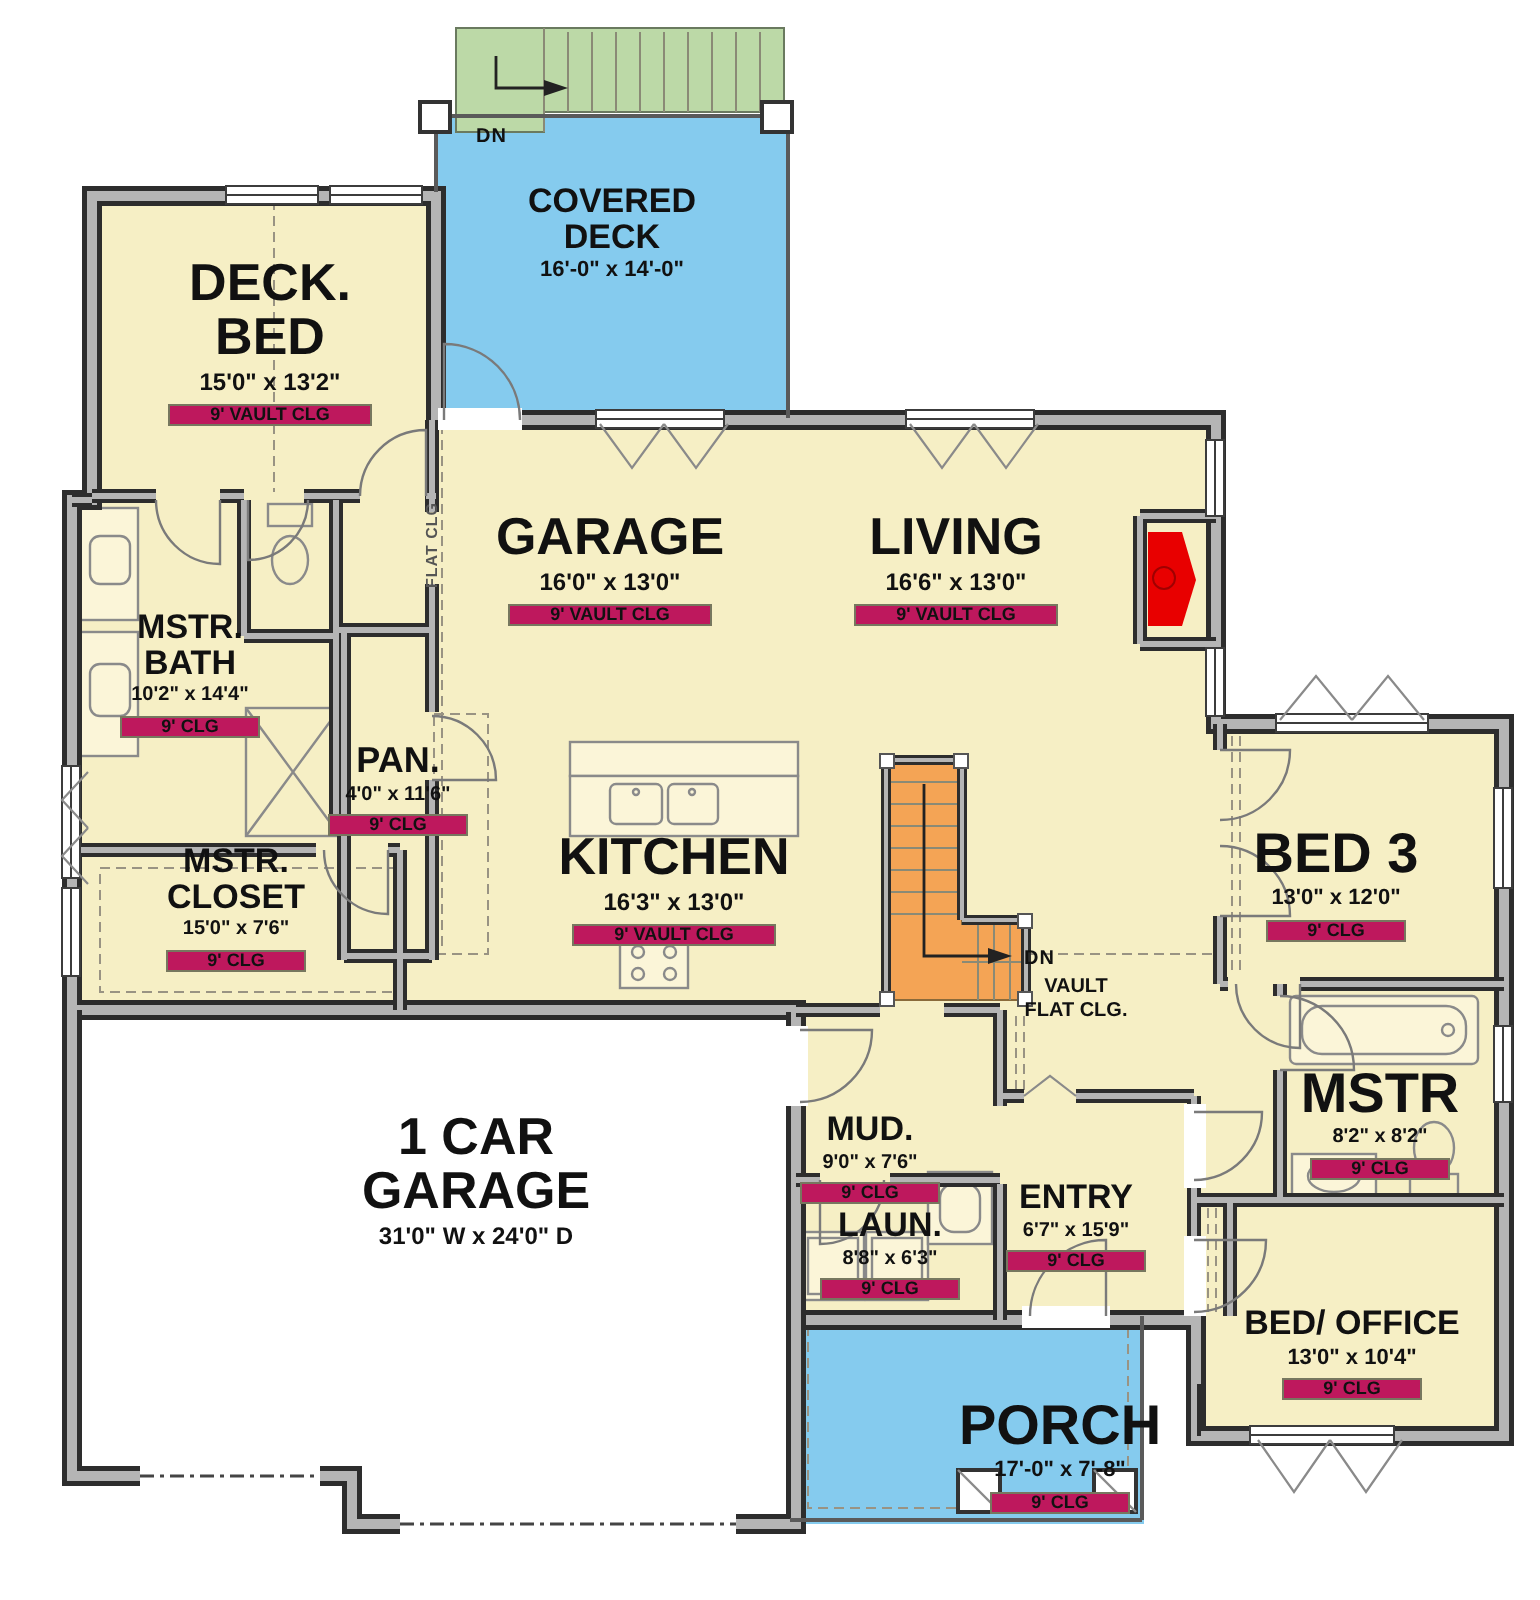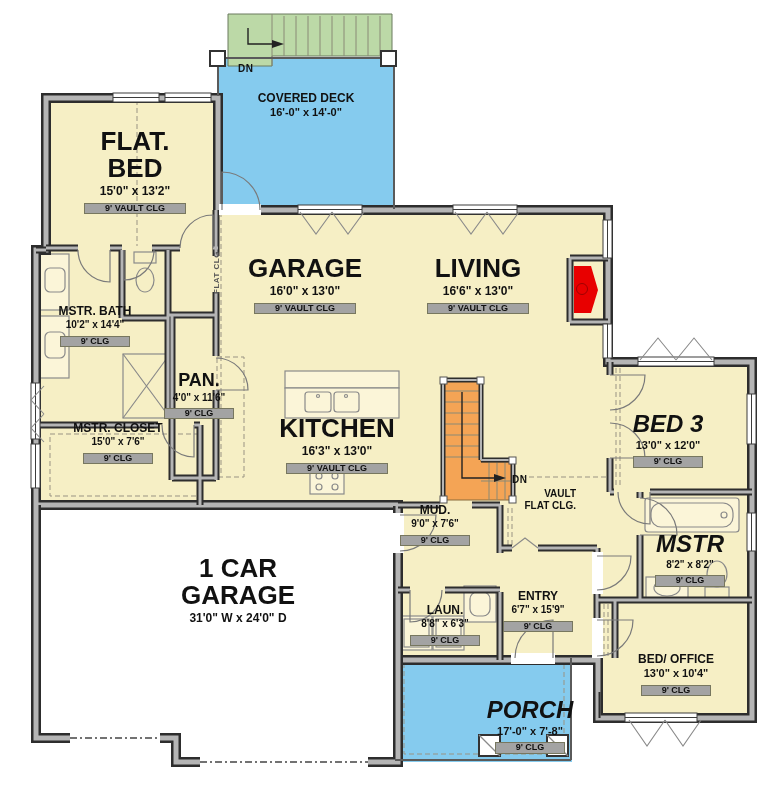--- a/index.html
+++ b/index.html
@@ -26,27 +26,27 @@
   .edge{stroke:#5a5a5a;stroke-width:2;fill:none;}
   .post{fill:#fff;stroke:#333;stroke-width:2;}
   .npost{fill:#fff;stroke:#555;stroke-width:1;}
   .gdoor{stroke:#444;stroke-width:1.5;fill:none;stroke-dasharray:7,3,2,3;}
   .arrow{stroke:#222;stroke-width:1.4;fill:none;}
   .ah{fill:#222;}
   .fp{fill:var(--c-fireplace,#e80000);}
   .room-label{position:absolute;text-align:center;line-height:1.04;}
   .rname{font-weight:bold;}
   .sz-xl .rname{font-size:26px;}
-  .sz-lg .rname{font-size:24px;font-style:italic;}
-  .sz-md .rname{font-size:12px;}
+  .sz-lg .rname{font-size:28px;}
+  .sz-md .rname{font-size:17px;}
   .sz-sm .rname{font-size:18px;}
   .rdims{font-weight:bold;font-size:12px;margin-top:3px;}
   .dims-sm .rdims{font-size:10px;}
   .rclg{display:inline-block;margin-top:2px;font-size:9px;font-weight:bold;
-        border:1px solid #77775f;padding:0 20px;background:#a3a3a3;}
+        border:1px solid #77775f;padding:0 20px;background:#be185d;}
   .anno{position:absolute;font-weight:bold;font-size:10px;letter-spacing:.5px;}
   .anno-block{position:absolute;font-weight:bold;font-size:10px;text-align:center;line-height:1.2;}
   .vtext{position:absolute;font-size:8px;font-weight:bold;color:#555;width:60px;text-align:center;
          transform:rotate(-90deg);letter-spacing:.5px;}
 </style>
 </head>
 <body>
 
 <div class="plan">
 <svg width="770" height="800" viewBox="0 0 770 800">
@@ -254,21 +254,21 @@
   </g>
 </svg>
 
   <div class="room-label sz-md" style="left:251px;top:92px;width:110px;">
     <div class="rname">COVERED DECK</div>
     <div class="rdims" style="font-size:11px">16'-0" x 14'-0"</div>
   </div>
   <div class="anno" style="left:238px;top:63px;">DN</div>
 
   <div class="room-label sz-xl" style="left:75px;top:128px;width:120px;">
-    <div class="rname">FLAT. BED</div>
+    <div class="rname">DECK. BED</div>
     <div class="rdims">15'0" x 13'2"</div>
     <div><span class="rclg">9' VAULT CLG</span></div>
   </div>
 
   <div class="room-label sz-xl" style="left:235px;top:255px;width:140px;">
     <div class="rname">GARAGE</div>
     <div class="rdims">16'0" x 13'0"</div>
     <div><span class="rclg">9' VAULT CLG</span></div>
   </div>
 
@@ -306,21 +306,21 @@
     <div class="rname">BED 3</div>
     <div class="rdims" style="font-size:11px">13'0" x 12'0"</div>
     <div><span class="rclg">9' CLG</span></div>
   </div>
 
   <div class="room-label sz-xl" style="left:178px;top:555px;width:120px;">
     <div class="rname">1 CAR GARAGE</div>
     <div class="rdims">31'0" W x 24'0" D</div>
   </div>
 
-  <div class="room-label sz-md dims-sm" style="left:390px;top:504px;width:90px;">
+  <div class="room-label sz-md dims-sm" style="left:390px;top:556px;width:90px;">
     <div class="rname">MUD.</div>
     <div class="rdims">9'0" x 7'6"</div>
     <div><span class="rclg">9' CLG</span></div>
   </div>
 
   <div class="room-label sz-md dims-sm" style="left:400px;top:604px;width:90px;">
     <div class="rname">LAUN.</div>
     <div class="rdims">8'8" x 6'3"</div>
     <div><span class="rclg">9' CLG</span></div>
   </div>
@@ -343,18 +343,18 @@
     <div><span class="rclg">9' CLG</span></div>
   </div>
 
   <div class="room-label sz-lg dims-sm" style="left:470px;top:698px;width:120px;">
     <div class="rname">PORCH</div>
     <div class="rdims" style="font-size:11px">17'-0" x 7'-8"</div>
     <div><span class="rclg">9' CLG</span></div>
   </div>
 
   <div class="anno" style="left:512px;top:474px;">DN</div>
-  <div class="anno-block" style="left:500px;top:488px;width:76px;text-align:right;">
+  <div class="anno-block" style="left:500px;top:488px;width:76px;">
     <div>VAULT</div>
     <div>FLAT CLG.</div>
   </div>
   <div class="vtext" style="left:186px;top:268px;">FLAT CLG</div>
 </div>
 
 </body></html>

